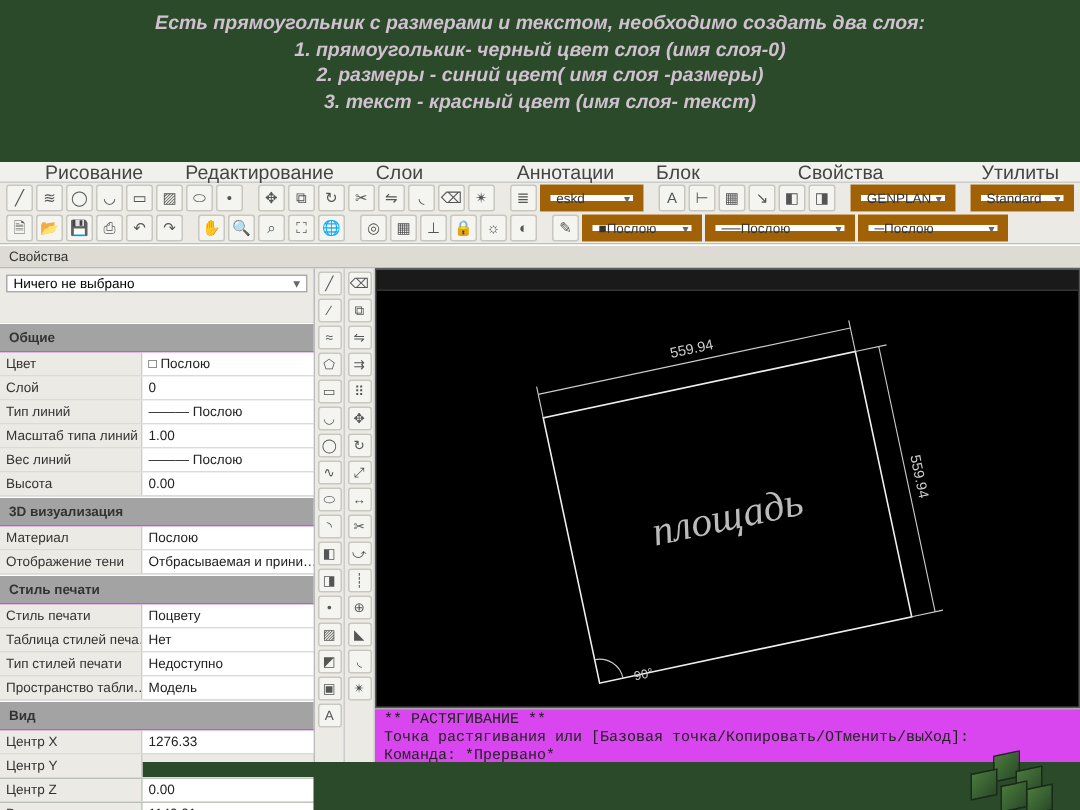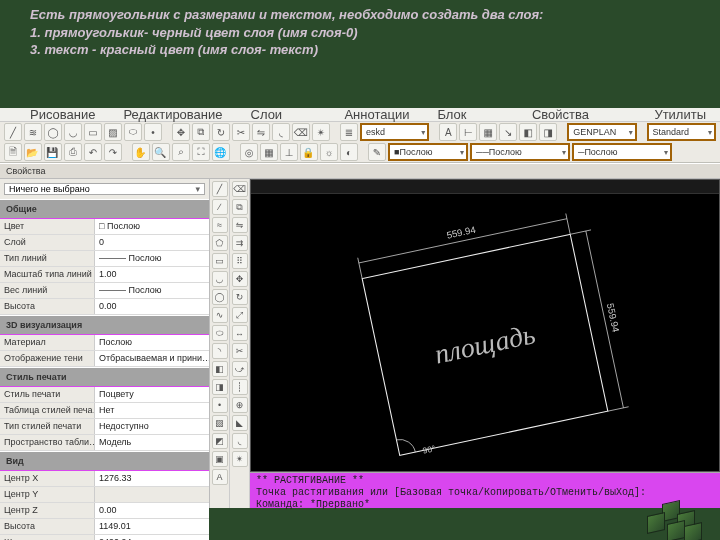--- a/index.html
+++ b/index.html
@@ -5,25 +5,26 @@
   * { box-sizing: border-box; margin: 0; padding: 0; }
   body {
     width: 720px; height: 540px;
     background: #2a4a2a;
     font-family: Tahoma, Arial, sans-serif;
     font-size: 10px;
     overflow: hidden;
     position: relative;
   }
   .slide-header {
+    text-align: center;
     color: #d0c0d0;
     font-style: italic;
     font-weight: bold;
     font-size: 13px;
-    padding: 6px 30px 4px;
+    padding: 6px 18px 4px;
     line-height: 1.35;
   }
   .app {
     position: absolute;
     left: 0; top: 108px;
     width: 720px; height: 400px;
     background: #e8e8e4;
     display: flex;
     flex-direction: column;
   }
@@ -53,21 +54,21 @@
     border: 1px solid #c8c8c0;
     border-radius: 2px;
     display: flex; align-items: center; justify-content: center;
     font-size: 10px; color: #555;
     flex: 0 0 auto;
   }
   .tsep { width: 6px; }
   .tdrop {
     height: 18px;
     background: #fff;
-    border: 2px solid #a16207;
+    border: 7px solid #a16207;
     font-size: 9px;
     display:flex;align-items:center;
     padding: 0 14px 0 4px;
     position: relative;
     color:#333;
   }
   .tdrop::after{
     content:"▾"; position:absolute; right:2px; font-size:8px; color:#666;
   }
   .prop-title{
@@ -79,20 +80,21 @@
     display: flex;
     min-height: 0;
   }
   
   .props {
     width: 210px;
     background: #eceae4;
     border-right: 1px solid #bbb;
     display:flex;flex-direction:column;
     font-size: 9px;
+    gap: 16px;
   }
   .props .sel {
     margin: 4px;
     height: 18px;
     background: #fff; border:1px solid #aaa;
     display:flex;align-items:center; padding:0 4px;
     position:relative;
   }
   .props .sel::after{content:"▾";position:absolute;right:4px;color:#666;}
   .pgroup-h{
@@ -146,20 +148,21 @@
     background:linear-gradient(135deg,#4a7a3a,#2a4a2a);
     border:1px solid #1a2a1a;transform:skewY(-12deg);
   }
 </style>
 </head>
 <body>
 
 <div class="slide-header">
   <div>Есть прямоугольник с размерами и текстом, необходимо создать два слоя:</div>
   <div>1. прямоуголькик- черный цвет слоя (имя слоя-0)</div>
+  <div>2. размеры - синий цвет( имя слоя -размеры)</div>
   <div>3. текст - красный цвет (имя слоя- текст)</div>
 </div>
 
 <div class="app">
 
   <div class="ribbon-tabs">
     <span class="tab">Рисование</span>
     <span class="tab">Редактирование</span>
     <span class="tab">Слои</span>
     <span class="tab" style="flex:0.4"></span>

